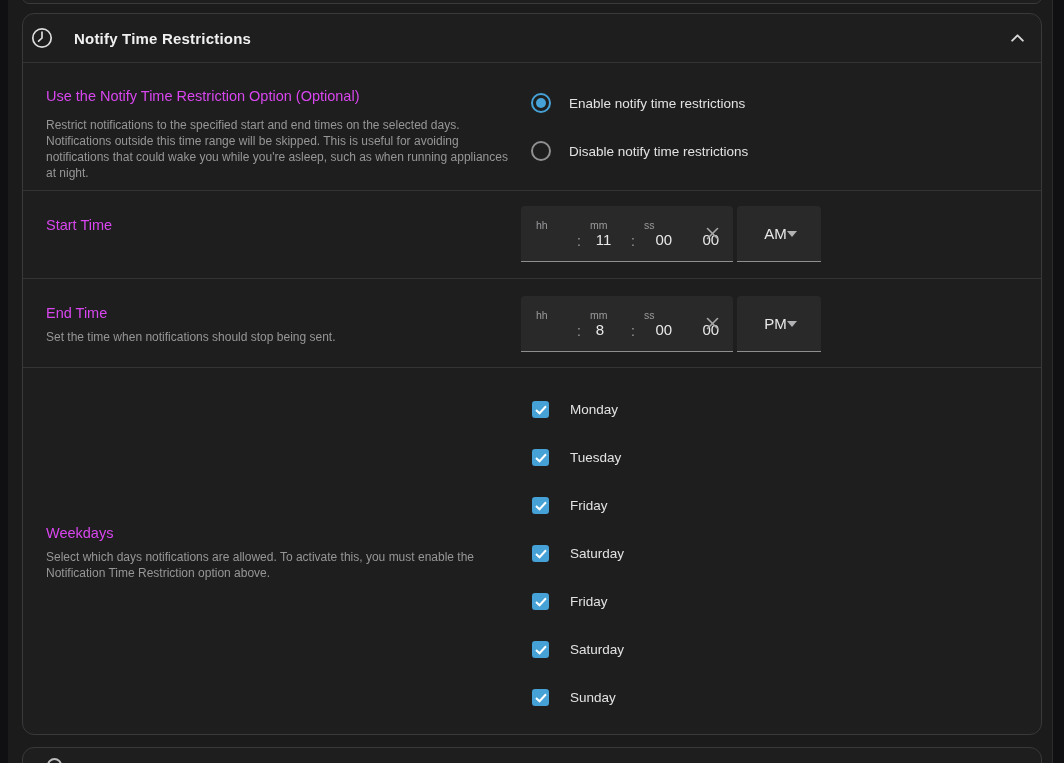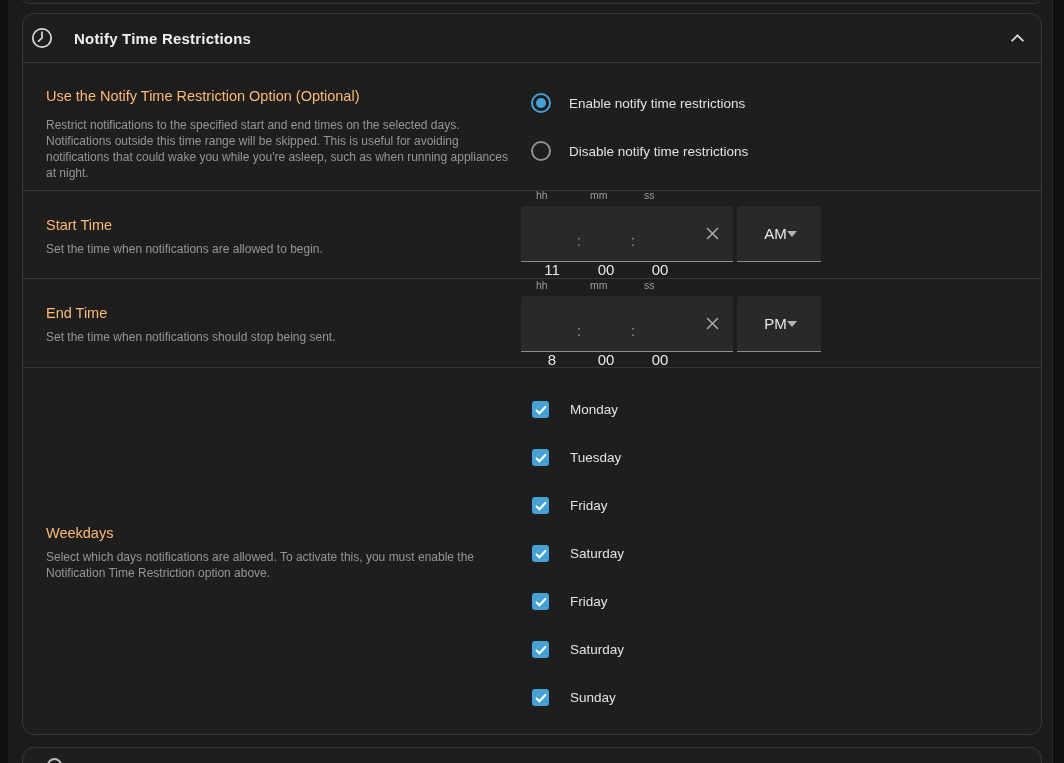--- a/index.html
+++ b/index.html
@@ -42,21 +42,21 @@
   .hdr .chev { margin-left:auto; display:flex; }
 
   
   .row { display:flex; border-bottom:1px solid #343436; }
   .row-radio { height:128px; flex:0 0 128px; }
   .row-start { height:88px; flex:0 0 88px; }
   .row-end   { height:89px; flex:0 0 89px; }
   .row-days  { flex:1 1 auto; border-bottom:none; }
 
   .left-col { width:498px; flex:0 0 498px; padding-left:23px; }
-  .row-title { font-size:14.5px; font-weight:500; color:#fdba74; line-height:17px; }
+  .row-title { font-size:14.5px; font-weight:500; color:#d946ef; line-height:17px; }
   .row-desc  { font-size:12px; color:#969696; line-height:16px; max-width:480px; }
   .pt-radio { padding-top:25px; } .pt-radio .row-desc { margin-top:12px; }
   .pt-time  { padding-top:26px; } .pt-time .row-desc { margin-top:7px; }
   .left-center { display:flex; flex-direction:column; justify-content:center; }
   .left-center .row-desc { margin-top:7px; }
 
   .right-col { flex:1 1 auto; }
 
   
   .radio-col { padding-top:30px; }
@@ -68,21 +68,21 @@
   .opt-label { margin-left:18px; font-size:13.5px; color:#e2e2e2; }
 
   
   .picker-wrap { display:flex; }
   .pt-pick1 { padding-top:15px; } .pt-pick2 { padding-top:17px; }
   .time-box {
     width:212px; height:56px; background:#29292a;
     border-bottom:1px solid #8e8e90; border-radius:4px 4px 0 0;
     display:flex; align-items:center; padding-left:12px;
   }
-  .tunit { width:38px; display:flex; flex-direction:column; cursor:text;gap:48px; }
+  .tunit { width:38px; display:flex; flex-direction:row; cursor:text;gap:48px; }
   .tlabel { font-size:10.5px; color:#9b9b9d; line-height:12px; margin-left:3px; }
   .tvalue { font-size:15px; color:#e8e8e8; line-height:18px; margin-top:12px; text-align:center; }
   .tcolon { width:16px; text-align:center; color:#9b9b9d; font-size:14px; line-height:18px; margin-top:15px; }
   .clear-btn { margin-left:auto; width:42px; height:100%; display:flex; align-items:center; justify-content:center; cursor:pointer; }
   .meridiem-box {
     margin-left:4px; width:84px; height:56px; background:#29292a;
     border-bottom:1px solid #8e8e90; border-radius:4px 4px 0 0;
     display:flex; align-items:center; justify-content:center;
     padding:0 13px 0 16px; cursor:pointer;
   }
@@ -138,21 +138,20 @@
         <div class="radio-opt">
           <span class="radio" data-selected="false"></span>
           <span class="opt-label">Disable notify time restrictions</span>
         </div>
       </div>
     </div>
 
     <div class="row row-start">
       <div class="left-col pt-time">
         <div class="row-title">Start Time</div>
-        <div class="row-desc">Set the time when notifications are allowed to begin.</div>
       </div>
       <div class="right-col pt-pick1">
         <div class="picker-wrap">
           <div class="time-box">
             <span class="tunit">
               <span class="tlabel">hh</span>
               <span class="tvalue">11</span>
             </span>
             <span class="tcolon">:</span>
             <span class="tunit">

